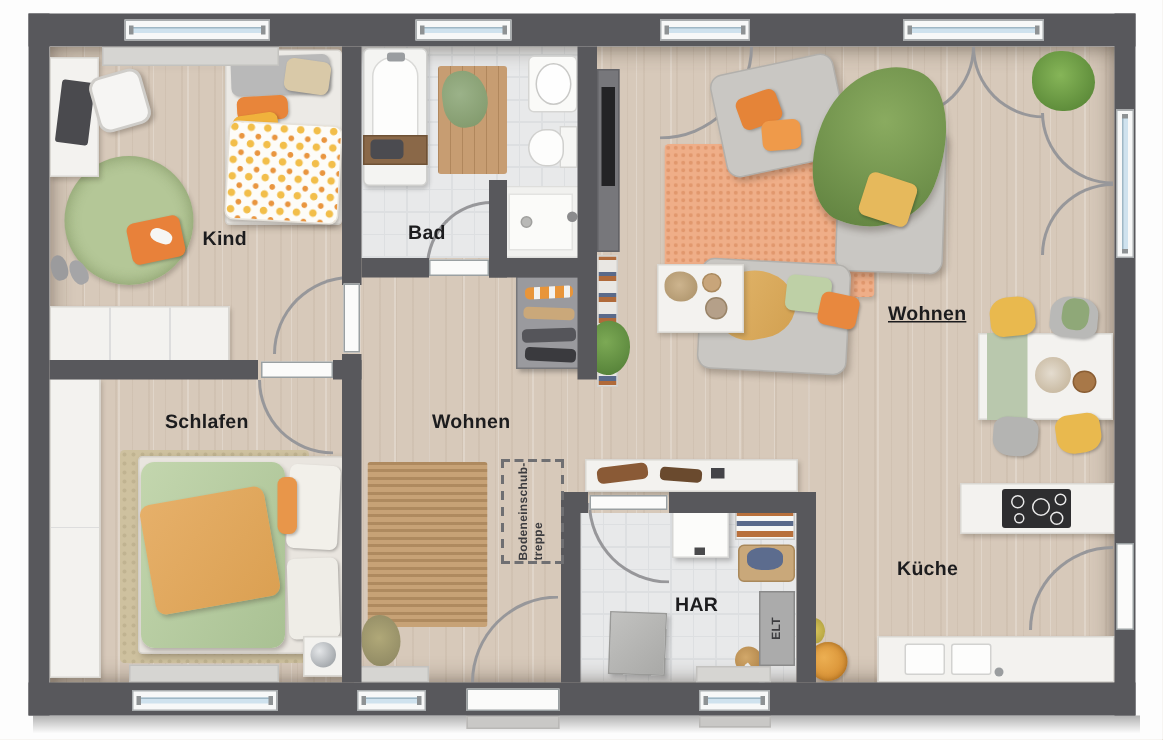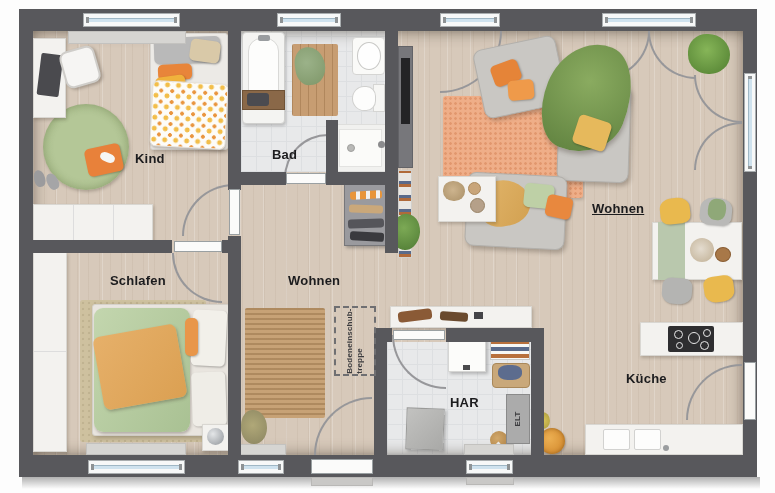--- a/index.html
+++ b/index.html
@@ -265,15 +265,15 @@
   <div class="abs leaf" style="left:174px;top:241px;width:48px;height:11px;"></div>
   <div class="abs leaf" style="left:286px;top:173px;width:40px;height:11px;"></div>
   <div class="abs leaf" style="left:393px;top:330px;width:52px;height:10px;"></div>
 
   <span class="abs label" style="left:135px;top:151px;">Kind</span>
   <span class="abs label" style="left:272px;top:147px;">Bad</span>
   <span class="abs label" style="left:592px;top:201px;text-decoration:underline;">Wohnen</span>
   <span class="abs label" style="left:110px;top:273px;">Schlafen</span>
   <span class="abs label" style="left:288px;top:273px;">Wohnen</span>
   <span class="abs label" style="left:450px;top:395px;">HAR</span>
-  <span class="abs label" style="left:598px;top:371px;margin-left:28px;">Küche</span>
+  <span class="abs label" style="left:598px;top:371px;">Küche</span>
 
 </div>
 
 </body></html>

